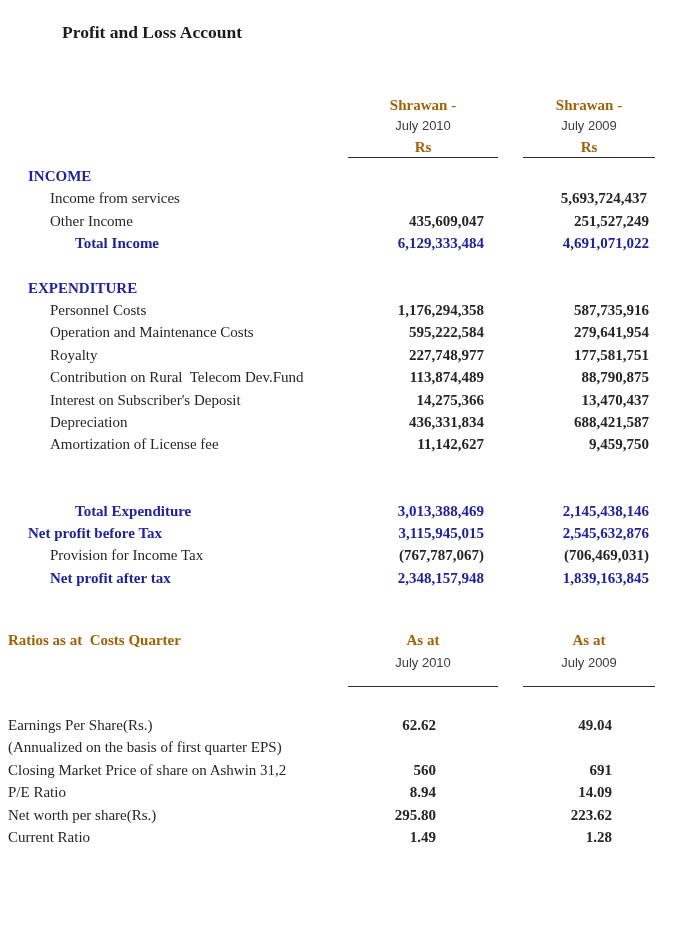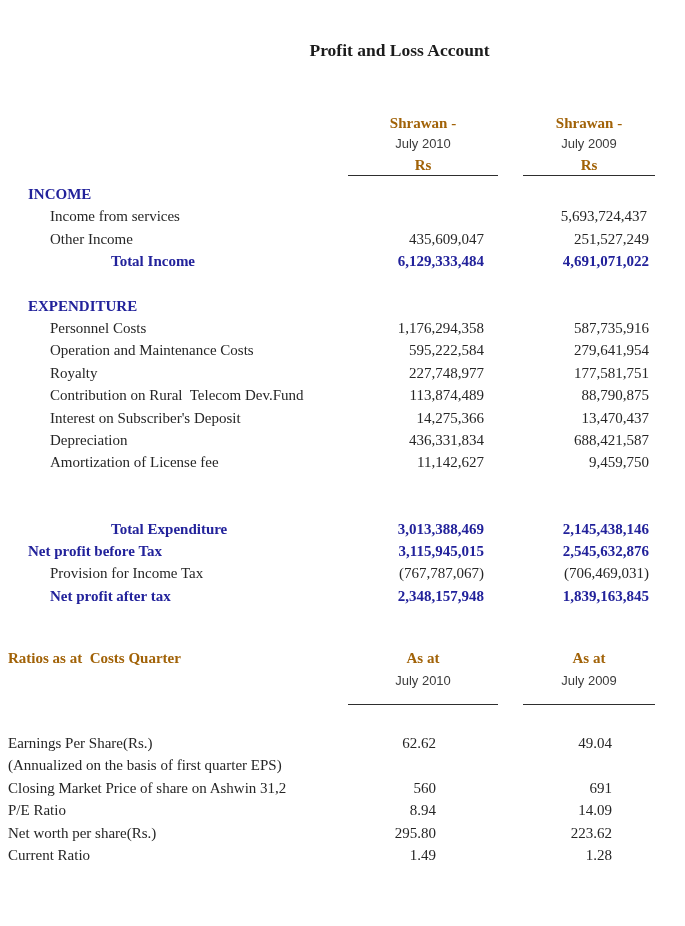--- a/index.html
+++ b/index.html
@@ -6,56 +6,56 @@
   body {
     width: 685px; height: 926px;
     font-family: "Liberation Serif", serif;
     font-size: 15px;
     color: #262626;
     overflow: hidden;
   }
   .page { width: 685px; height: 926px; position: relative; }
 
   .title {
-    margin-top: 40px;
+    margin-top: 22px;
     height: 24px;
-    padding-left: 114px;
-    text-align: center;
+    padding-left: 62px;
+    text-align: left;
     font-weight: bold;
     font-size: 17.5px;
     color: #1b1b1b;
   }
 
   .row {
     display: flex;
     align-items: baseline;
     padding-right: 30px;
     height: 22.4px;
     line-height: 22.4px;
   }
   .lbl { flex: 1; white-space: pre; overflow: hidden; }
   .c1 { width: 150px; flex: none; }
   .c2 { width: 132px; margin-left: 25px; flex: none; }
   .center { text-align: center; }
-  .num { text-align: right; font-variant-numeric: tabular-nums; }
+  .num { text-align: right; font-variant-numeric: tabular-nums; font-weight: bold; }
   .c1.num { padding-right: 8px; }
   .c2.num { padding-right: 6px; }
   .ratio-row .c1.num { padding-right: 19px; }
   .ratio-row .c2.num { padding-right: 43px; }
 
   .bold { font-weight: bold; color: #a16207; }
   .navy { color: #22229b; font-weight: bold; }
   .sans { font-family: "Liberation Sans", sans-serif; color: #3c3c3c; font-size: 13px; }
 
   .underlined { border-bottom: 1.6px solid #2e2e2e; }
   .rule-only { height: 0; border-bottom: 1.6px solid #2e2e2e; }
 
   .indent-1 { padding-left: 28px; }
   .indent-2 { padding-left: 50px; }
-  .indent-3 { padding-left: 75px; margin-left: 36px; }
+  .indent-3 { padding-left: 75px; }
   .indent-0 { padding-left: 8px; }
 
   .sp-a { height: 50px; }  
   .sp-b { height: 8px; }   
   .sp-c { height: 22px; }  
   .sp-d { height: 44px; }  
   .sp-e { height: 40px; }  
   .sp-f { height: 12px; }  
   .sp-g { height: 26px; }  
   .hdr { height: 19px; line-height: 19px; }

